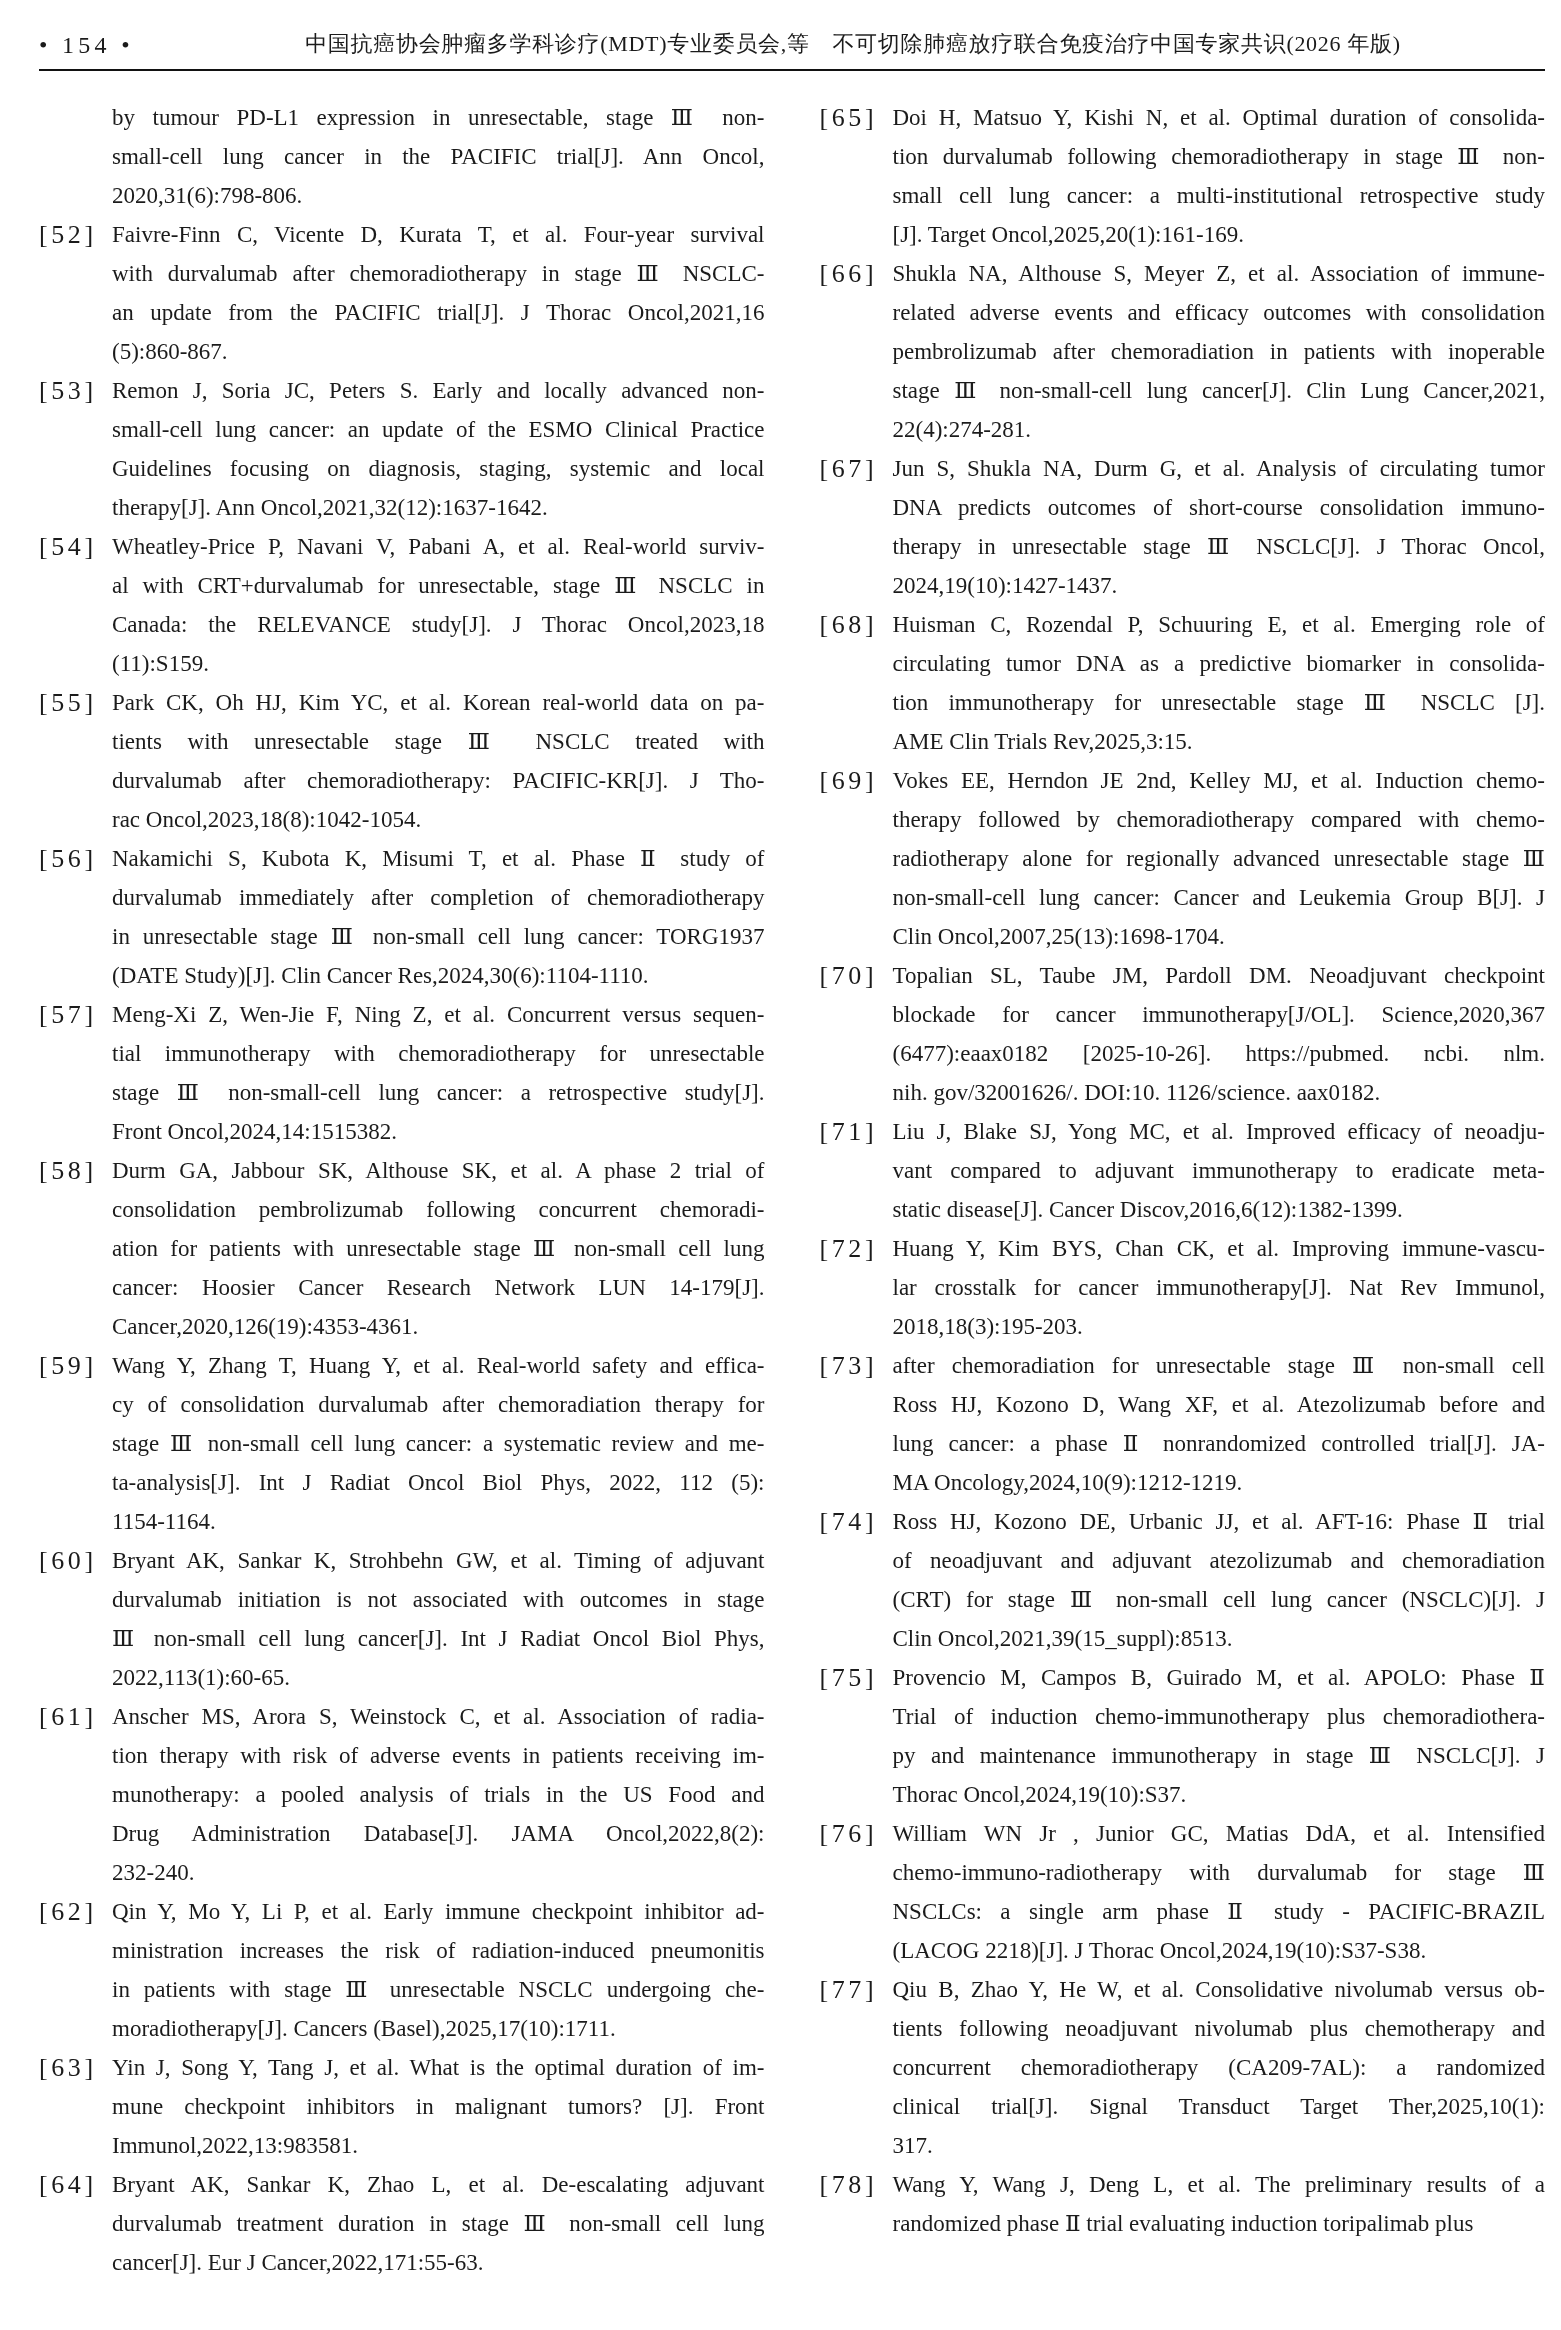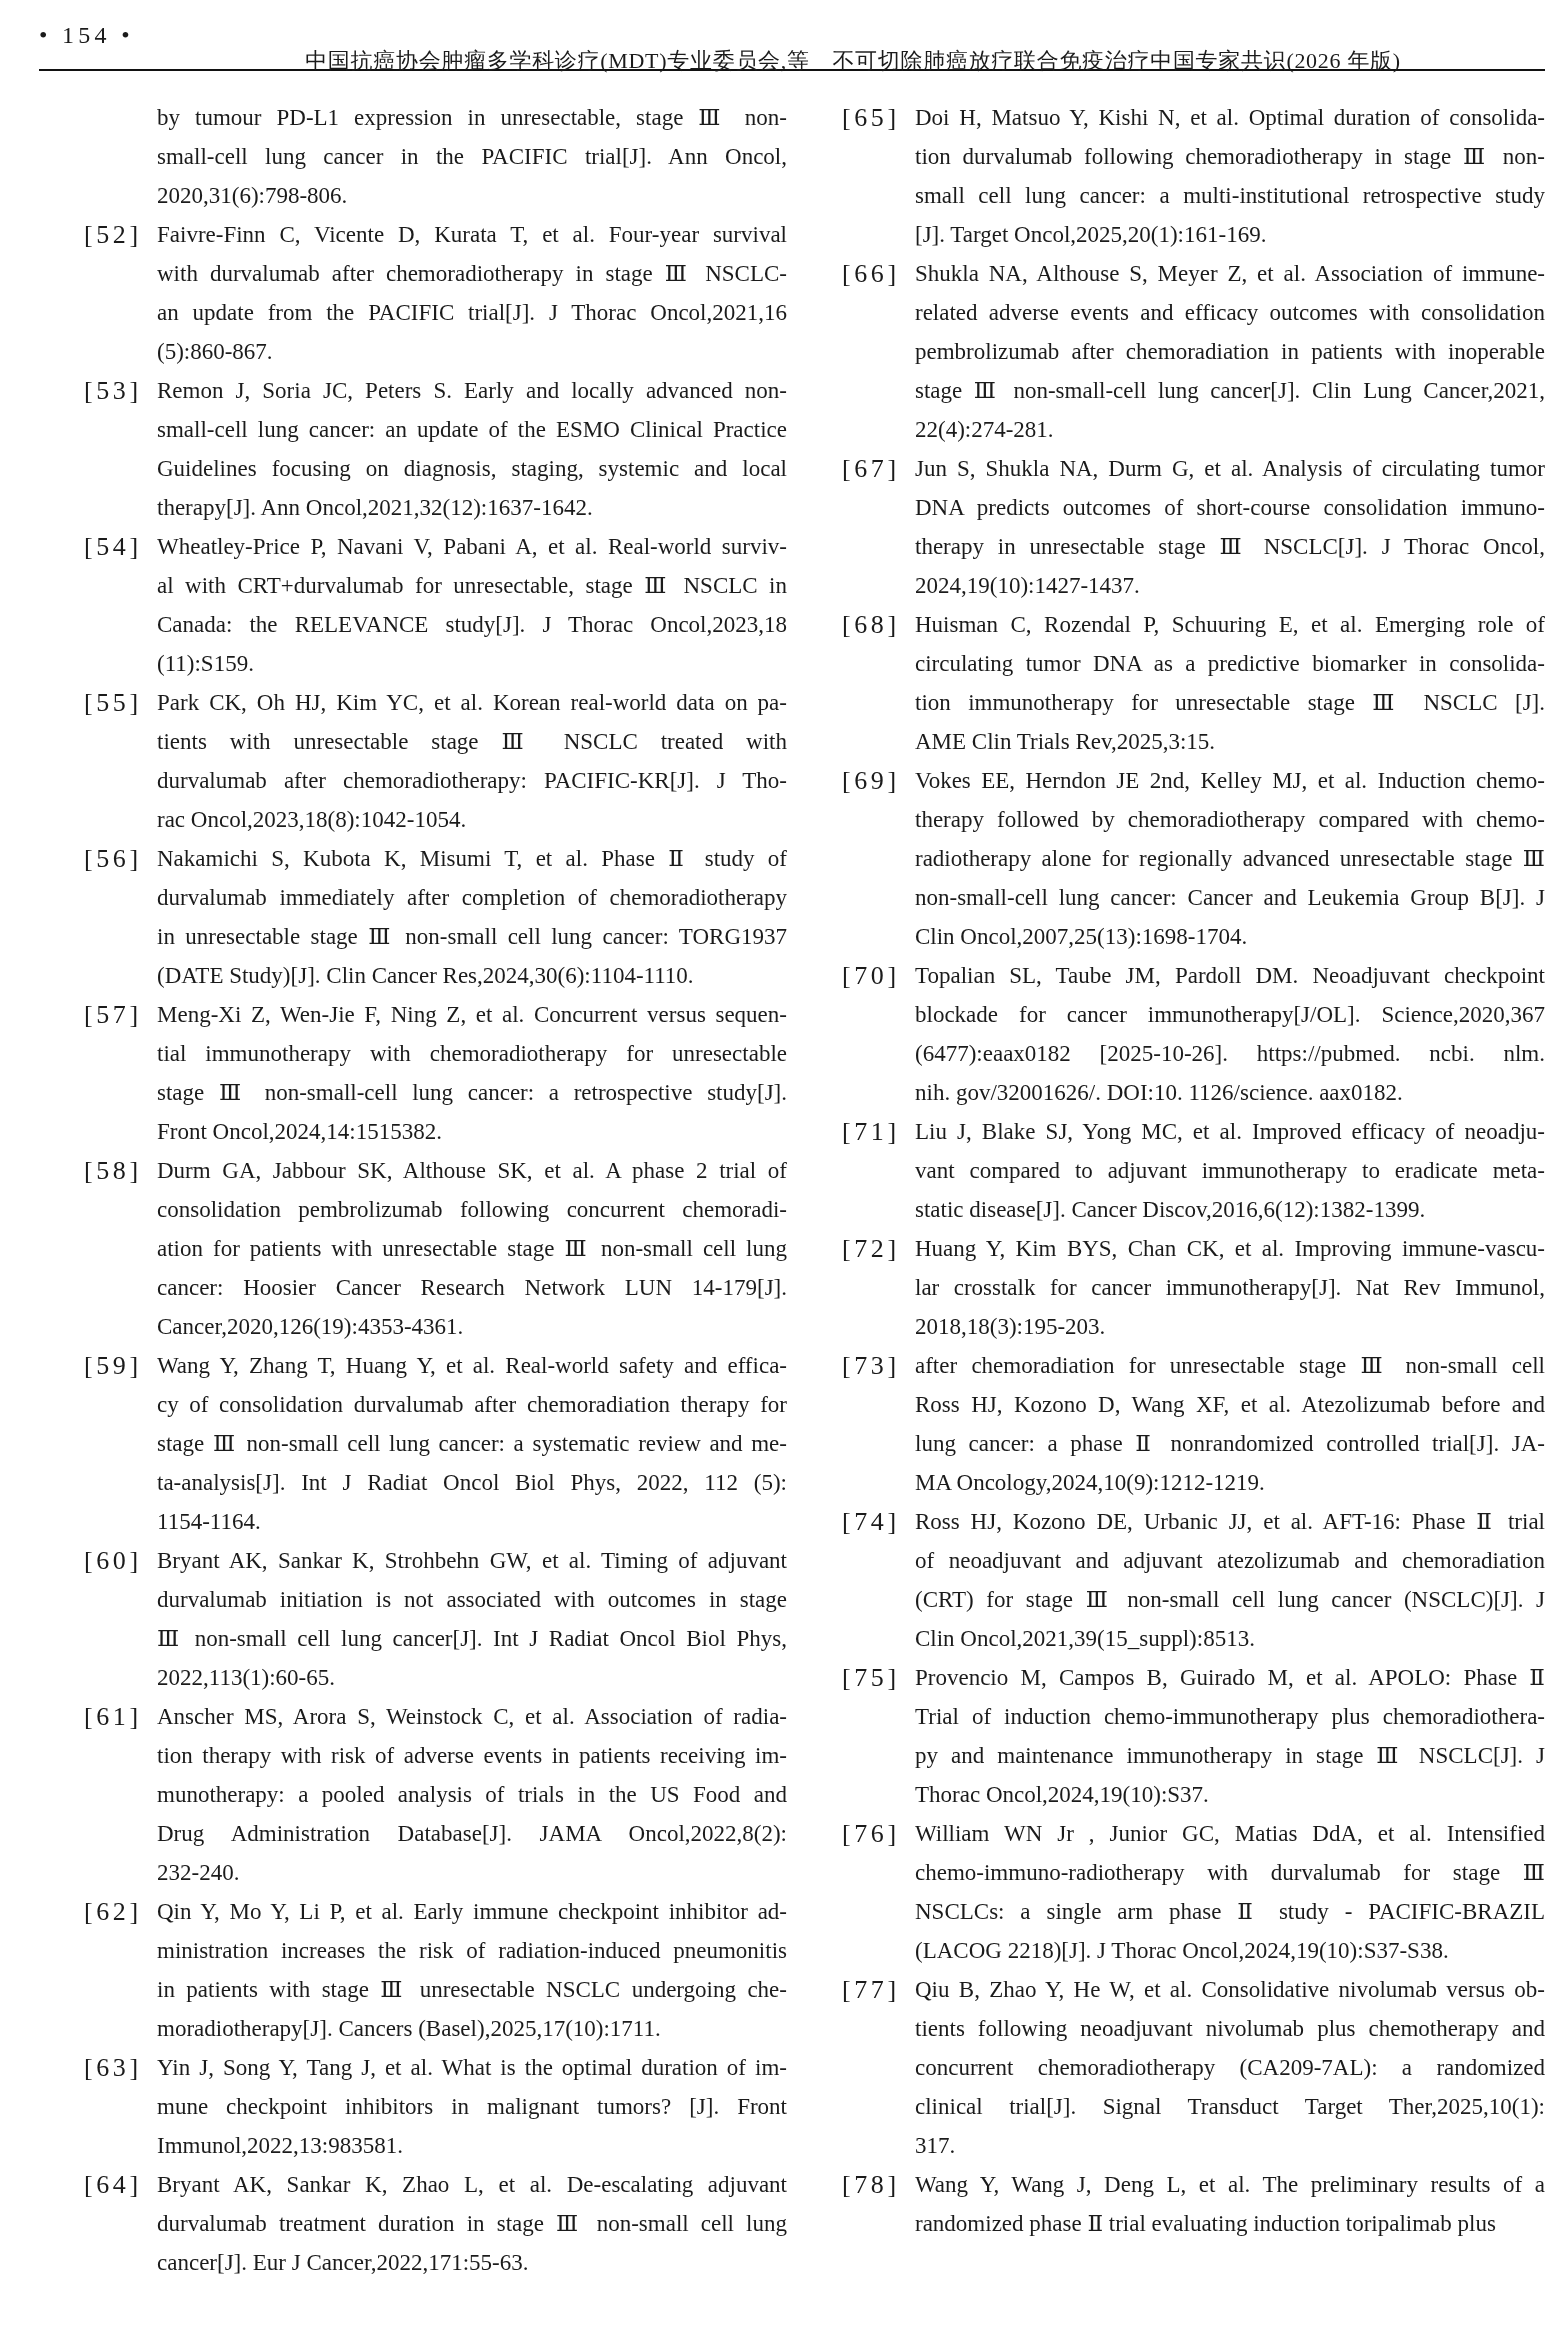--- a/index.html
+++ b/index.html
@@ -12,21 +12,21 @@
     overflow: hidden;
   }
   .page {
     box-sizing: border-box;
     width: 1561px;
     height: 2330px;
     padding: 21.5px 16px 0 39px;
   }
   .header {
     display: flex;
-    align-items: flex-start;
+    align-items: flex-end;
     height: 37px;
   }
   .page-num {
     flex: none;
     width: 122px;
     font-size: 24px;
     letter-spacing: 4.3px;
     white-space: nowrap;
   }
   .title {
@@ -39,21 +39,20 @@
   }
   .rule {
     border: none;
     border-top: 2.2px solid #121212;
     margin: 10.8px 0 0 0;
   }
   .columns {
     display: flex;
     gap: 55px;
     margin-top: 26.5px;
-    margin-left: 45px;
   }
   .col {
     flex: 1;
     min-width: 0;
   }
   .ref {
     display: flex;
     align-items: flex-start;
   }
   .ref-num {

